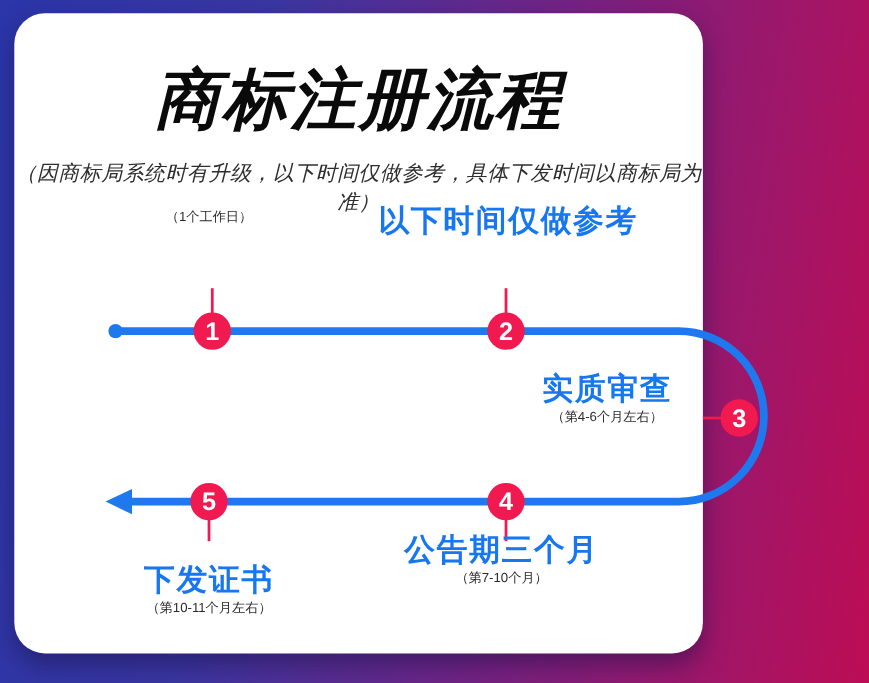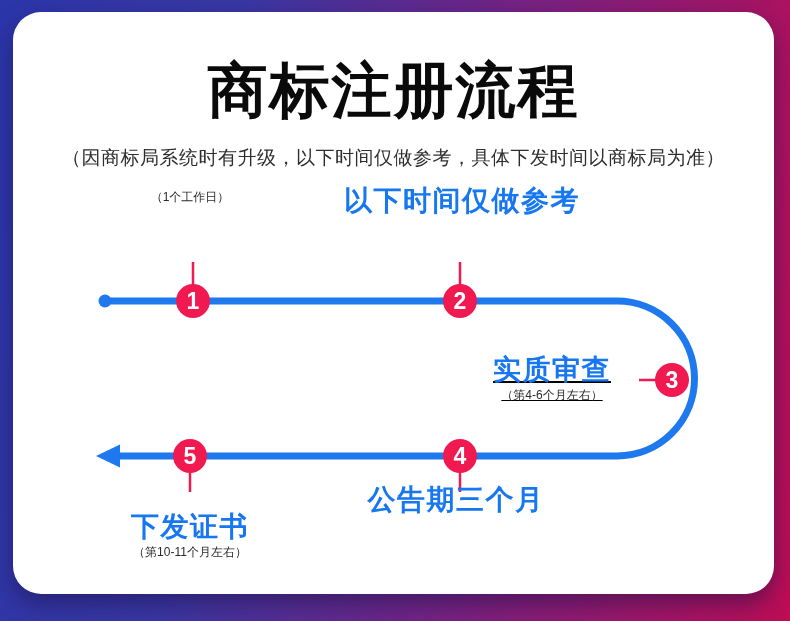--- a/index.html
+++ b/index.html
@@ -8,24 +8,25 @@
     font-family: "Liberation Sans", "DejaVu Sans", sans-serif;
     position: relative;
   }
   .bg {
     position: absolute; inset: 0;
     background: linear-gradient(98deg, #2B36A9 0%, #3A37A3 28%, #7A2180 62%, #BD0D55 100%);
   }
   .card {
     position: absolute;
     left: 13px; top: 12px;
-    width: 761px; height: 582px;
+    width: 626px; height: 582px;
     background: #ffffff;
     border-radius: 28px;
     box-shadow: 0 10px 22px rgba(25, 15, 70, 0.5);
+    font-style: italic;
   }
   .title {
     position: absolute;
     left: 0; right: 0; top: 49px;
     text-align: center;
     font-size: 60px;
     font-weight: 900;
     letter-spacing: 2px;
     color: #0a0a0a;
     line-height: 1;
@@ -76,21 +77,21 @@
     line-height: 1.05;
   }
   .step-duration {
     font-size: 12px;
     color: #2b2b2b;
     margin-top: 5px;
     line-height: 1.1;
   }
   .lab1 { left: 190px; top: 186px; }
   .lab2 { left: 462px; top: 186px; }
-  .lab3 { left: 552px; top: 355px; text-decoration: underline; }
+  .lab3 { left: 552px; top: 339px; }
   .lab4 { left: 456px; top: 485px; }
   .lab5 { left: 190px; top: 464px; margin-top: 48px; }
 </style>
 </head>
 <body>
 
 <div class="bg">
   <div class="card">
     <h1 class="title">商标注册流程</h1>
     <div class="subtitle">（因商标局系统时有升级，以下时间仅做参考，具体下发时间以商标局为准）</div>
@@ -122,18 +123,19 @@
   </div>
   <div class="step-label lab2">
     <div class="step-name">以下时间仅做参考</div>
   </div>
   <div class="step-label lab3">
     <div class="step-name">实质审查</div>
     <div class="step-duration">（第4-6个月左右）</div>
   </div>
   <div class="step-label lab4">
     <div class="step-name">公告期三个月</div>
+    <div class="step-duration">（第7-10个月）</div>
   </div>
   <div class="step-label lab5">
     <div class="step-name">下发证书</div>
     <div class="step-duration">（第10-11个月左右）</div>
   </div>
 </div>
 
 </body></html>

